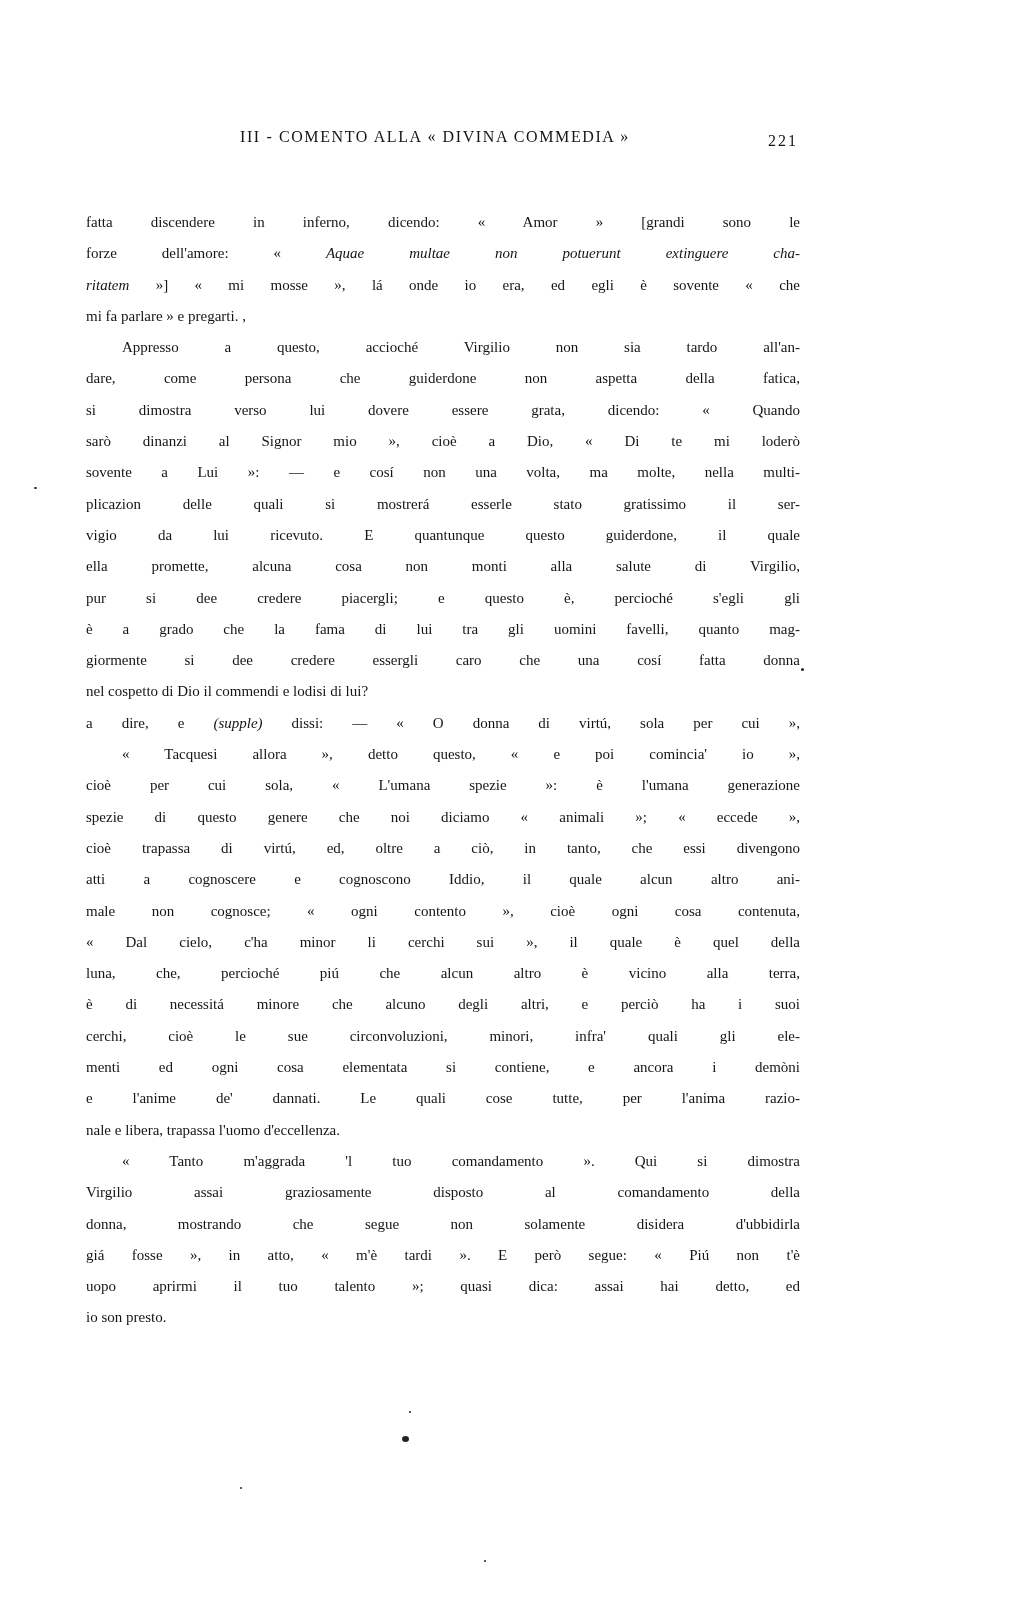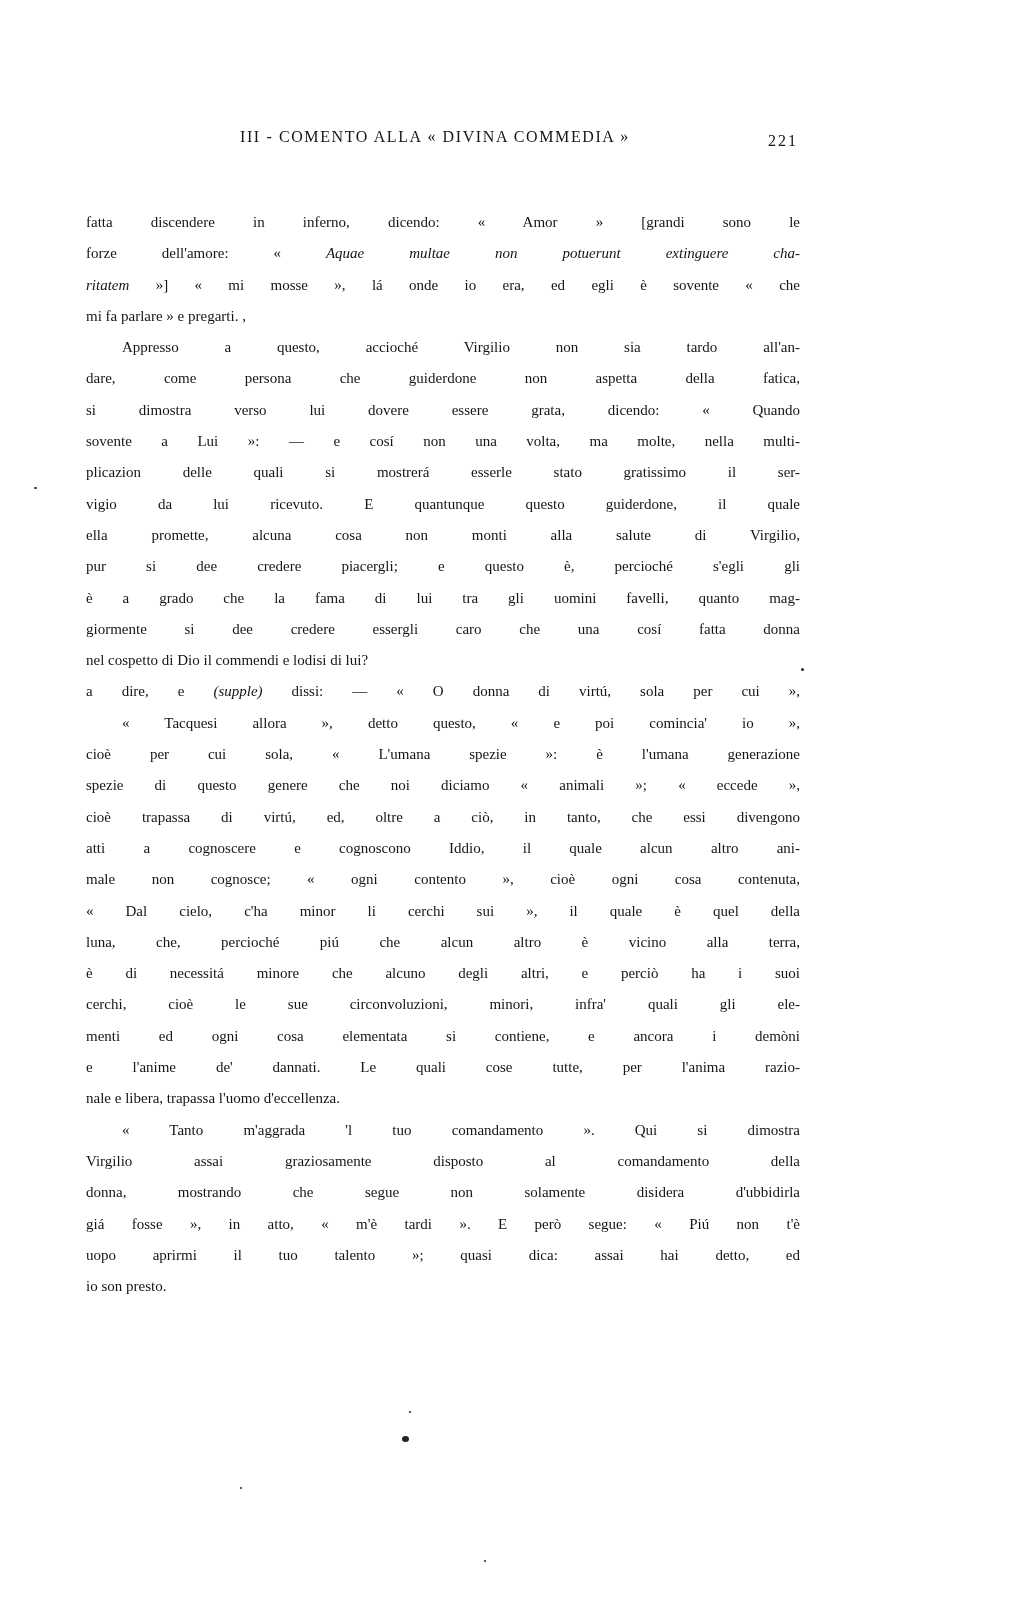--- a/index.html
+++ b/index.html
@@ -88,20 +88,21 @@
       <span class="line">fatta discendere in inferno, dicendo: « Amor » [grandi sono le</span>
       <span class="line"><span>forze dell'amore: « </span><span class="it">Aquae multae non potuerunt extinguere cha-</span></span>
       <span class="line"><span class="it">ritatem</span><span id="p1l3rest"> »] « mi mosse », lá onde io era, ed egli è sovente « che</span></span>
       <span class="line last">mi fa parlare » e pregarti.   ,</span>
     </div>
 
     <div>
       <span class="line indent">Appresso a questo, accioché Virgilio non sia tardo all'an-</span>
       <span class="line">dare, come persona che guiderdone non aspetta della fatica,</span>
       <span class="line">si dimostra verso lui dovere essere grata, dicendo: « Quando</span>
+      <span class="line">sarò dinanzi al Signor mio », cioè a Dio, « Di te mi loderò</span>
       <span class="line">sovente a Lui »: — e cosí non una volta, ma molte, nella multi-</span>
       <span class="line">plicazion delle quali si mostrerá esserle stato gratissimo il ser-</span>
       <span class="line">vigio da lui ricevuto. E quantunque questo guiderdone, il quale</span>
       <span class="line">ella promette, alcuna cosa non monti alla salute di Virgilio,</span>
       <span class="line">pur si dee credere piacergli; e questo è, percioché s'egli gli</span>
       <span class="line">è a grado che la fama di lui tra gli uomini favelli, quanto mag-</span>
       <span class="line">giormente si dee credere essergli caro che una cosí fatta donna</span>
       <span class="line last">nel cospetto di Dio il commendi e lodisi di lui?</span>
     </div>
 

